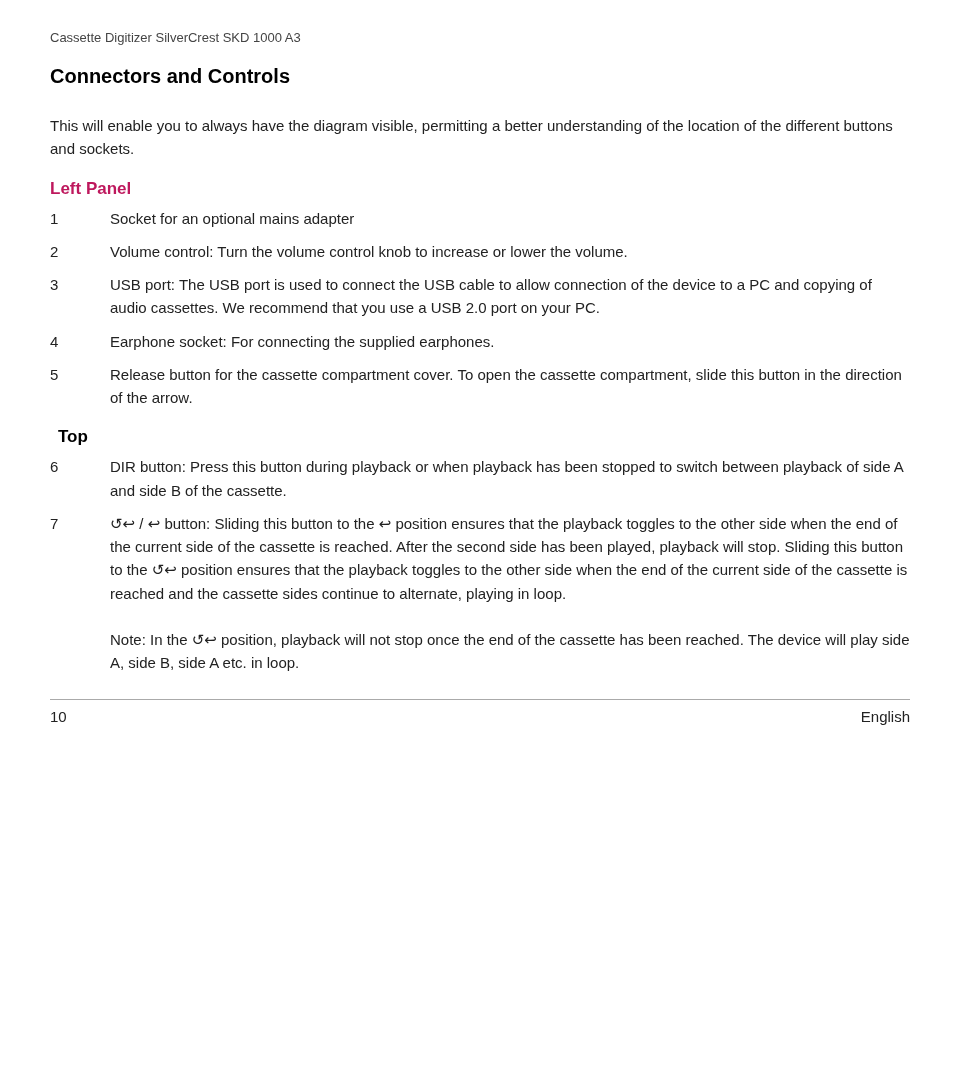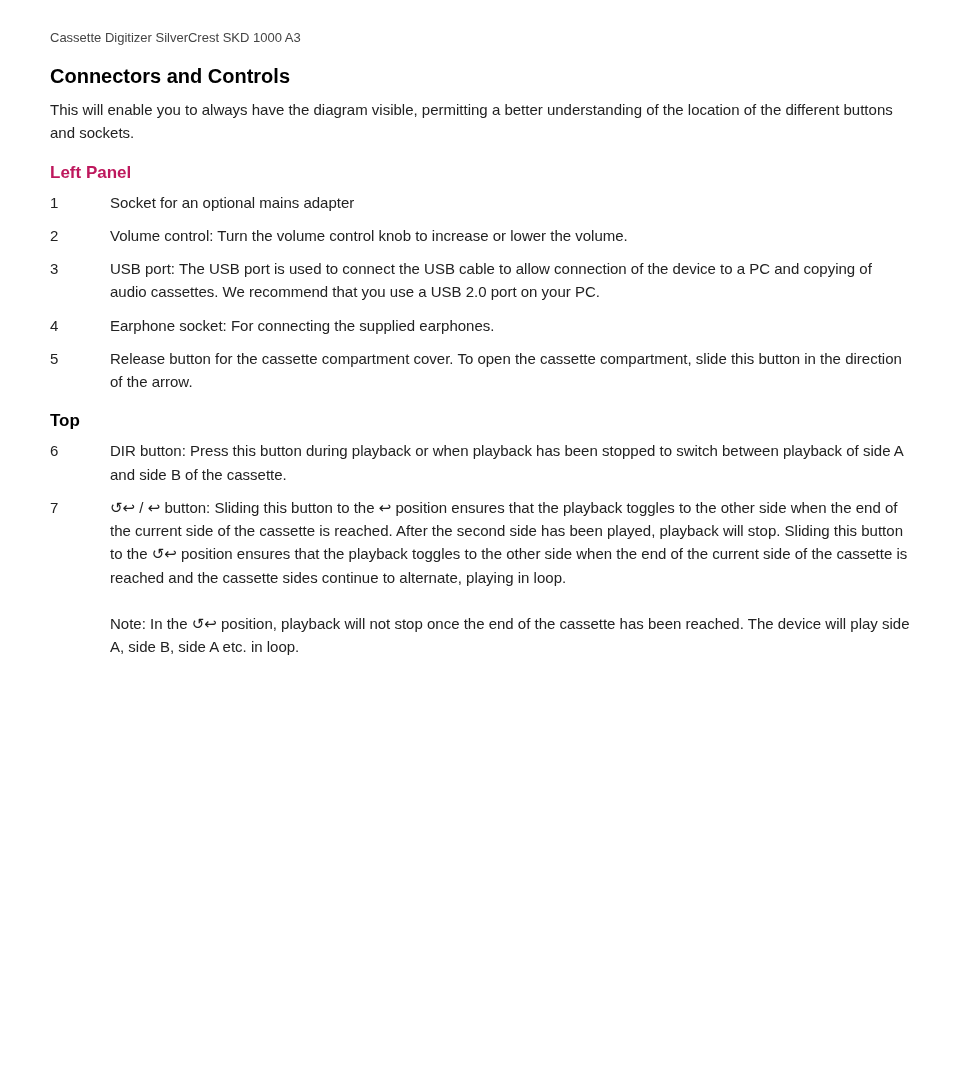--- a/index.html
+++ b/index.html
@@ -37,21 +37,21 @@
       margin-bottom: 4px;
       padding-bottom: 6px;
       border-bottom: 2px solid #999;
     }
 
     .section-title {
       font-size: 20px;
       font-weight: bold;
       color: #000;
       margin-top: 20px;
-      margin-bottom: 10px;
+      margin-bottom: 26px;
     }
 
     .intro-text {
       font-size: 15px;
       line-height: 1.55;
       margin-bottom: 10px;
     }
 
     .subsection-title {
       font-size: 17px;
@@ -107,20 +107,21 @@
       font-size: 15px;
       color: #222;
     }
 
     .top-section-title {
       font-size: 17px;
       font-weight: bold;
       color: #000;
       margin-top: 18px;
       margin-bottom: 8px;
+      margin-left: 8px;
     }
   </style>
 </head>
 <body>
 
 <div class="page-container">
 
   <div class="header-right">Cassette Digitizer SilverCrest SKD 1000 A3</div>
 
 
@@ -168,14 +169,18 @@
 
   <div class="item-row">
     <span class="item-number">7</span>
     <span class="item-text">
       <span>↺↩ / ↩ button: Sliding this button to the ↩ position ensures that the playback toggles to the other side when the end of the current side of the cassette is reached. After the second side has been played, playback will stop. Sliding this button to the ↺↩ position ensures that the playback toggles to the other side when the end of the current side of the cassette is reached and the cassette sides continue to alternate, playing in loop.</span>
       <br><br>
       <span>Note: In the ↺↩ position, playback will not stop once the end of the cassette has been reached. The device will play side A, side B, side A etc. in loop.</span>
     </span>
   </div>
 
+  <div class="footer-bar">
+    <span class="footer-page-num">10</span>
+    <span class="footer-lang">English</span>
+  </div>
 
 </div>
 
 </body></html>

